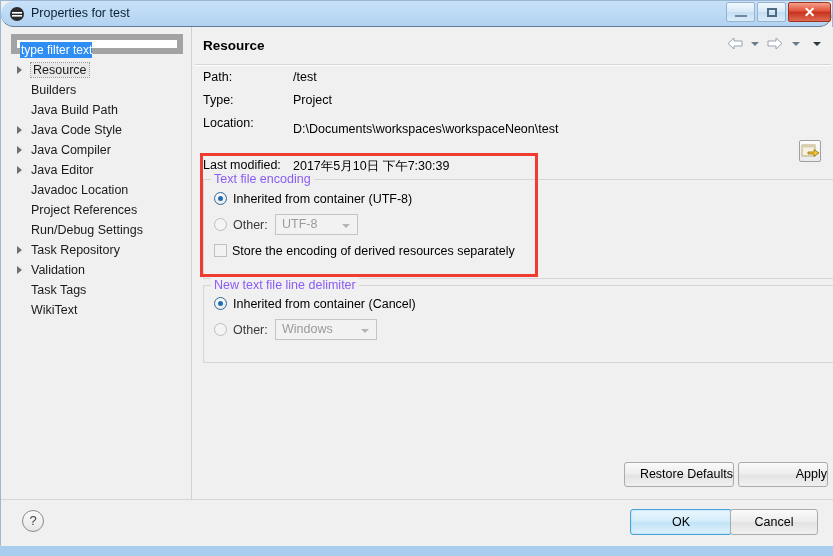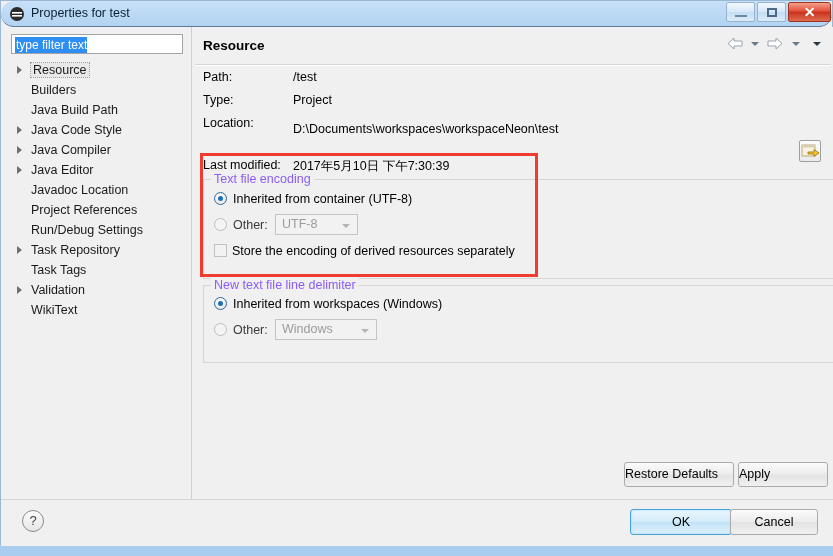--- a/index.html
+++ b/index.html
@@ -111,21 +111,21 @@
     left: 0px; top: 0px;
     width: 190px;
     height: 472px;
     background: #f0f0f0;
   }
   #filter-input {
     position: absolute;
     left: 10px; top: 7px;
     width: 172px; height: 20px;
     background: #ffffff;
-    border: 1px solid #a3a3a3;
+    border: 6px solid #a3a3a3;
     box-sizing: border-box;
     font-size: 12px;
     color: #000;
     padding: 2px 3px;
     line-height: 16px;
   }
   #filter-input .sel {
     background: #2f8ef4;
     color: #ffffff;
     padding: 1px 0 1px 1px;
@@ -334,21 +334,21 @@
   
   .btn {
     position: absolute;
     height: 25px;
     background: linear-gradient(180deg,#fafafa 0%, #ededed 48%, #e3e3e3 52%, #f0f0f0 100%);
     border: 1px solid #ababab;
     border-radius: 3px;
     box-sizing: border-box;
     font-size: 12.5px;
     color: #000;
-    text-align: left;
+    text-align: right;
     line-height: 23px;
   }
   #btn-restore { left: 432px; top: 435px; width: 110px; }
   #btn-apply   { left: 546px; top: 435px; width: 90px; }
 
   
   #footer {
     position: absolute;
     left: 0; top: 498px;
     width: 833px; height: 46px;
@@ -432,22 +432,22 @@
           <div class="tree-row selected"><span class="arrow"></span><span class="label">Resource</span></div>
           <div class="tree-row"><span class="label">Builders</span></div>
           <div class="tree-row"><span class="label">Java Build Path</span></div>
           <div class="tree-row"><span class="arrow"></span><span class="label">Java Code Style</span></div>
           <div class="tree-row"><span class="arrow"></span><span class="label">Java Compiler</span></div>
           <div class="tree-row"><span class="arrow"></span><span class="label">Java Editor</span></div>
           <div class="tree-row"><span class="label">Javadoc Location</span></div>
           <div class="tree-row"><span class="label">Project References</span></div>
           <div class="tree-row"><span class="label">Run/Debug Settings</span></div>
           <div class="tree-row"><span class="arrow"></span><span class="label">Task Repository</span></div>
+          <div class="tree-row"><span class="arrow"></span><span class="label">Validation</span></div>
           <div class="tree-row"><span class="label">Task Tags</span></div>
-          <div class="tree-row"><span class="arrow"></span><span class="label">Validation</span></div>
           <div class="tree-row"><span class="label">WikiText</span></div>
         </div>
     </div>
     <div id="panel-divider"></div>
 
     <div id="right-panel">
 
       <div id="page-title">Resource</div>
       <div id="title-rule"></div>
 
@@ -505,21 +505,21 @@
 
       <div class="check-row" style="left:22px; top:217px;">
         <span class="checkbox"></span><span>Store the encoding of derived resources separately</span>
       </div>
 
       <div class="groupbox" style="left:11px; top:258px; width:632px; height:78px;">
         <span class="group-legend">New text file line delimiter</span>
       </div>
 
       <div class="radio-row" style="left:22px; top:270px;">
-        <span class="radio checked"></span><span class="radio-label">Inherited from workspaces (Windows)</span>
+        <span class="radio checked"></span><span class="radio-label">Inherited from container (Cancel)</span>
       </div>
 
       <div class="radio-row" style="left:22px; top:296px;">
         <span class="radio disabled"></span><span class="radio-label disabled">Other:</span>
       </div>
       <div class="combo" style="left:83px; top:292px; width:102px;">
         <span>Windows</span>
         <span class="arrow"></span>
       </div>
 

